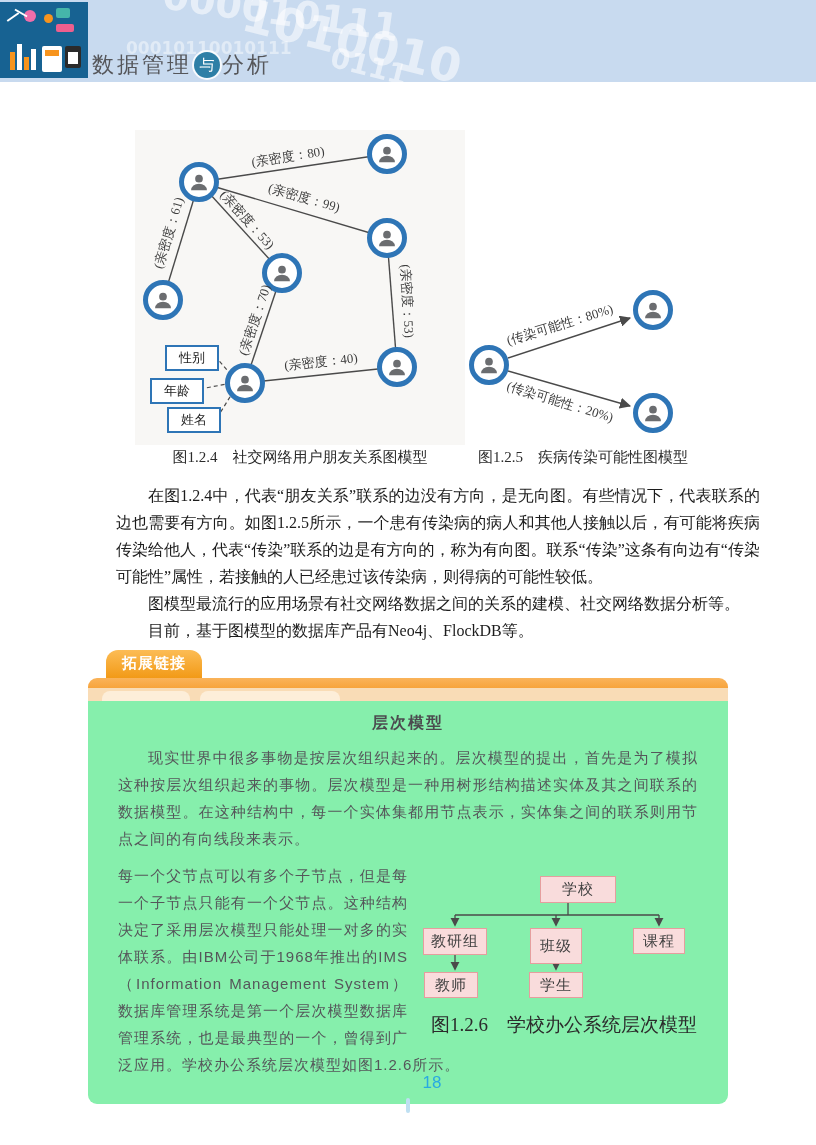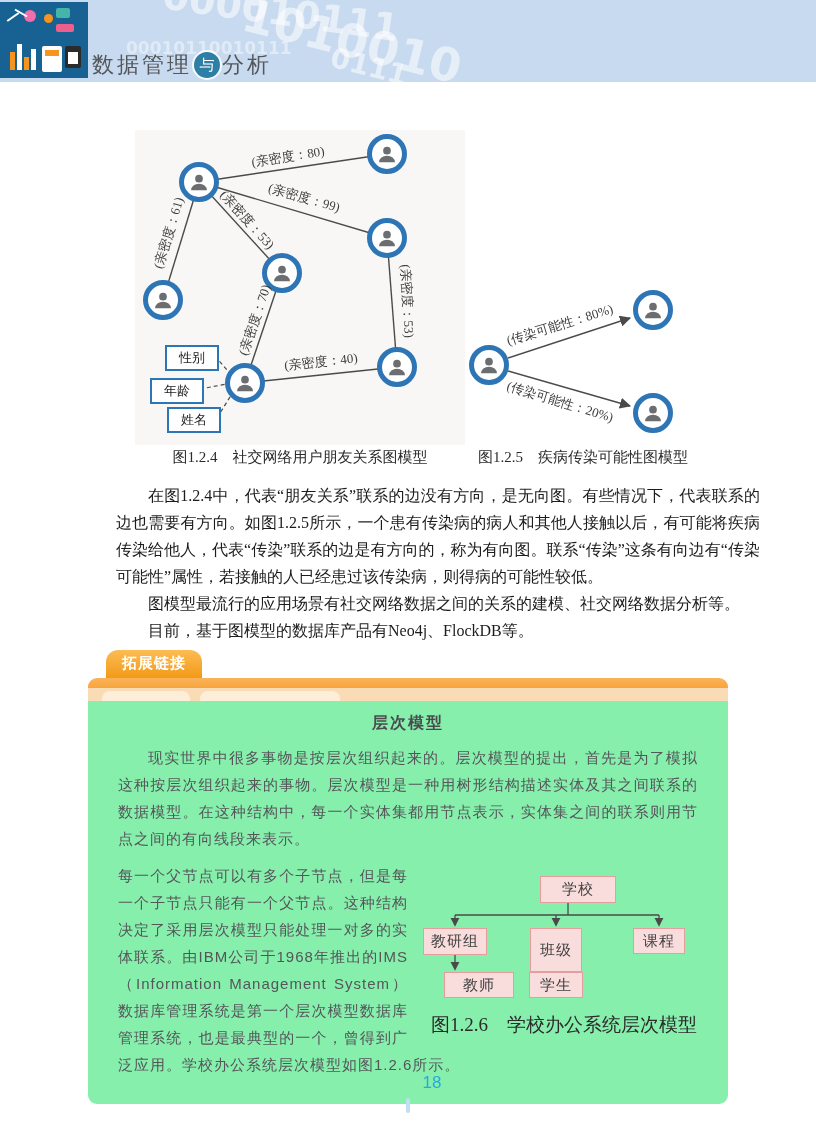--- a/index.html
+++ b/index.html
@@ -231,23 +231,23 @@
               <line x1="35" y1="47" x2="239" y2="47"></line>
               <line x1="35" y1="47" x2="35" y2="57" marker-end="url(#arrow126)"></line>
               <line x1="136" y1="47" x2="136" y2="57" marker-end="url(#arrow126)"></line>
               <line x1="239" y1="47" x2="239" y2="57" marker-end="url(#arrow126)"></line>
               <line x1="35" y1="87" x2="35" y2="101" marker-end="url(#arrow126)"></line>
               <line x1="136" y1="86" x2="136" y2="101" marker-end="url(#arrow126)"></line>
             </g>
           </svg>
           <div class="hnode" style="left:120px;top:8px;width:76px;height:27px;">学校</div>
           <div class="hnode" style="left:3px;top:60px;width:64px;height:27px;">教研组</div>
-          <div class="hnode" style="left:110px;top:60px;width:52px;height:44px;">班级</div>
+          <div class="hnode" style="left:110px;top:60px;width:52px;height:36px;">班级</div>
           <div class="hnode" style="left:213px;top:60px;width:52px;height:26px;">课程</div>
-          <div class="hnode" style="left:24px;top:104px;width:70px;height:26px;">教师</div>
+          <div class="hnode" style="left:4px;top:104px;width:54px;height:26px;">教师</div>
           <div class="hnode" style="left:109px;top:104px;width:54px;height:26px;">学生</div>
         </div>
         <div class="fig126-caption">图1.2.6　学校办公系统层次模型</div>
       </div>
 
       <p>每一个父节点可以有多个子节点，但是每一个子节点只能有一个父节点。这种结构决定了采用层次模型只能处理一对多的实体联系。由IBM公司于1968年推出的IMS（Information Management System）数据库管理系统是第一个层次模型数据库管理系统，也是最典型的一个，曾得到广泛应用。学校办公系统层次模型如图1.2.6所示。</p>
     </div>
   </div>
 
   <div class="page-num">18</div>

